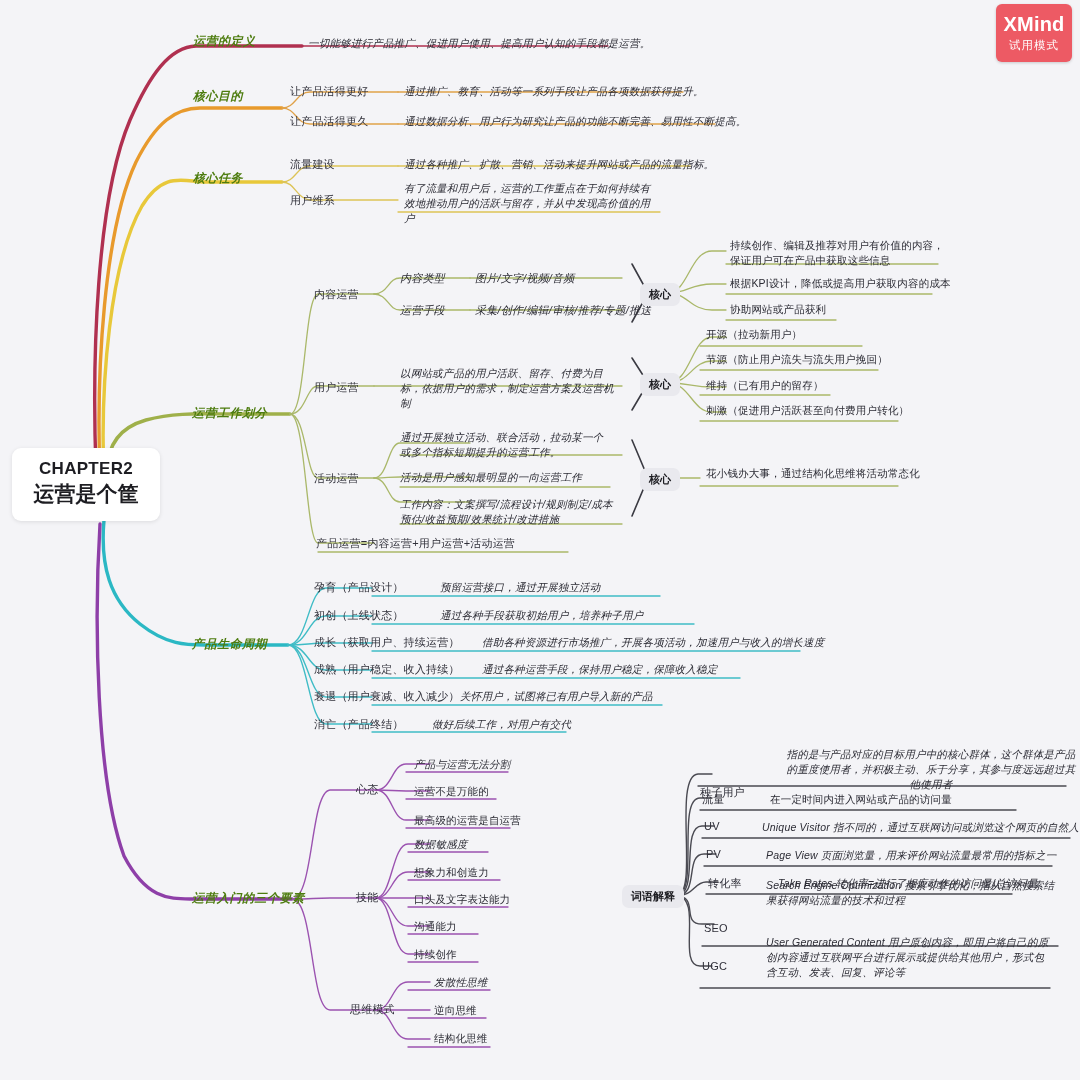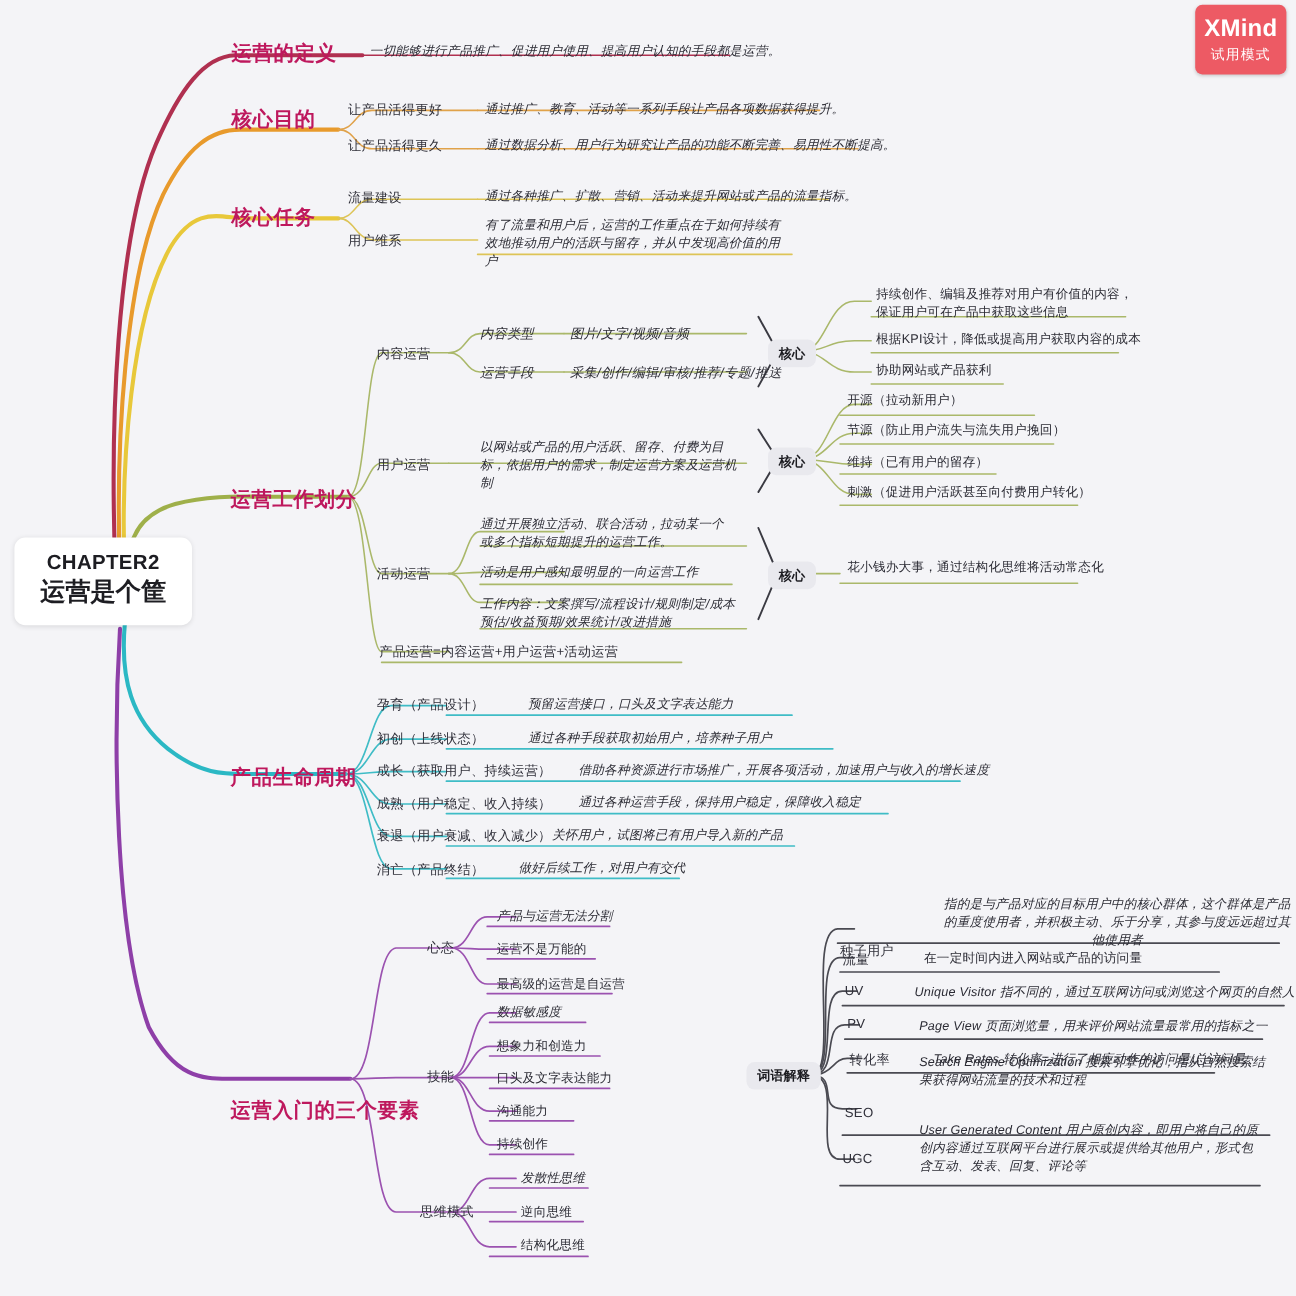--- a/index.html
+++ b/index.html
@@ -20,21 +20,21 @@
     left:12px;top:448px;width:132px;
     background:#fff;border-radius:9px;
     padding:10px 8px 12px 8px;
     box-shadow:0 1px 4px rgba(0,0,0,.10);
     text-align:center;z-index:6;
   }
   #root-node .t1{font-size:17px;font-weight:bold;letter-spacing:.3px;line-height:1.25;}
   #root-node .t2{font-size:21px;font-weight:bold;line-height:1.35;margin-top:1px;}
 
   
-  .lv1{font-size:17px;font-weight:bold;color:#be185d;letter-spacing:.5px;}
+  .lv1{font-size:12px;font-weight:bold;color:#4d7c0f;letter-spacing:.5px;font-style:italic;}
 
   
   .lv2{font-size:11px;color:#30303a;letter-spacing:.2px;}
   
   .lv3{font-size:10.5px;color:#2b2b34;font-style:italic;letter-spacing:.2px;line-height:1.45;}
   .lv3b{font-size:10.5px;color:#2b2b34;letter-spacing:.2px;line-height:1.45;}
   .lv2i{font-size:11px;color:#2b2b34;font-style:italic;letter-spacing:.2px;}
 
   
   .chip{
@@ -231,33 +231,33 @@
   <div class="node lv3 wrapnode" style="left:400px;top:430px;width:212px;">通过开展独立活动、联合活动，拉动某一个或多个指标短期提升的运营工作。</div>
   <div class="node lv3" style="left:400px;top:470px;">活动是用户感知最明显的一向运营工作</div>
   <div class="node lv3 wrapnode" style="left:400px;top:497px;width:215px;">工作内容：文案撰写/流程设计/规则制定/成本预估/收益预期/效果统计/改进措施</div>
   <div class="chip" style="left:640px;top:468px;">核心</div>
   <div class="node lv3b" style="left:706px;top:466px;">花小钱办大事，通过结构化思维将活动常态化</div>
 
   <div class="node lv2" style="left:316px;top:536px;">产品运营=内容运营+用户运营+活动运营</div>
 
   <div class="node lv1" style="left:192px;top:636px;">产品生命周期</div>
   <div class="node lv2" style="left:314px;top:580px;">孕育（产品设计）</div>
-  <div class="node lv3" style="left:440px;top:580px;">预留运营接口，口头及文字表达能力</div>
+  <div class="node lv3" style="left:440px;top:580px;">预留运营接口，通过开展独立活动</div>
   <div class="node lv2" style="left:314px;top:608px;">初创（上线状态）</div>
   <div class="node lv3" style="left:440px;top:608px;">通过各种手段获取初始用户，培养种子用户</div>
   <div class="node lv2" style="left:314px;top:635px;">成长（获取用户、持续运营）</div>
   <div class="node lv3" style="left:482px;top:635px;">借助各种资源进行市场推广，开展各项活动，加速用户与收入的增长速度</div>
   <div class="node lv2" style="left:314px;top:662px;">成熟（用户稳定、收入持续）</div>
   <div class="node lv3" style="left:482px;top:662px;">通过各种运营手段，保持用户稳定，保障收入稳定</div>
   <div class="node lv2" style="left:314px;top:689px;">衰退（用户衰减、收入减少）</div>
   <div class="node lv3" style="left:460px;top:689px;">关怀用户，试图将已有用户导入新的产品</div>
   <div class="node lv2" style="left:314px;top:717px;">消亡（产品终结）</div>
   <div class="node lv3" style="left:432px;top:717px;">做好后续工作，对用户有交代</div>
 
-  <div class="node lv1" style="left:192px;top:890px;margin-top:24px;">运营入门的三个要素</div>
+  <div class="node lv1" style="left:192px;top:890px;">运营入门的三个要素</div>
 
   <div class="node lv2" style="left:356px;top:782px;">心态</div>
   <div class="node lv3" style="left:414px;top:757px;">产品与运营无法分割</div>
   <div class="node lv3b" style="left:414px;top:784px;">运营不是万能的</div>
   <div class="node lv3b" style="left:414px;top:813px;">最高级的运营是自运营</div>
 
   <div class="node lv2" style="left:356px;top:890px;">技能</div>
   <div class="node lv3" style="left:414px;top:837px;">数据敏感度</div>
   <div class="node lv3b" style="left:414px;top:865px;">想象力和创造力</div>
   <div class="node lv3b" style="left:414px;top:892px;">口头及文字表达能力</div>

